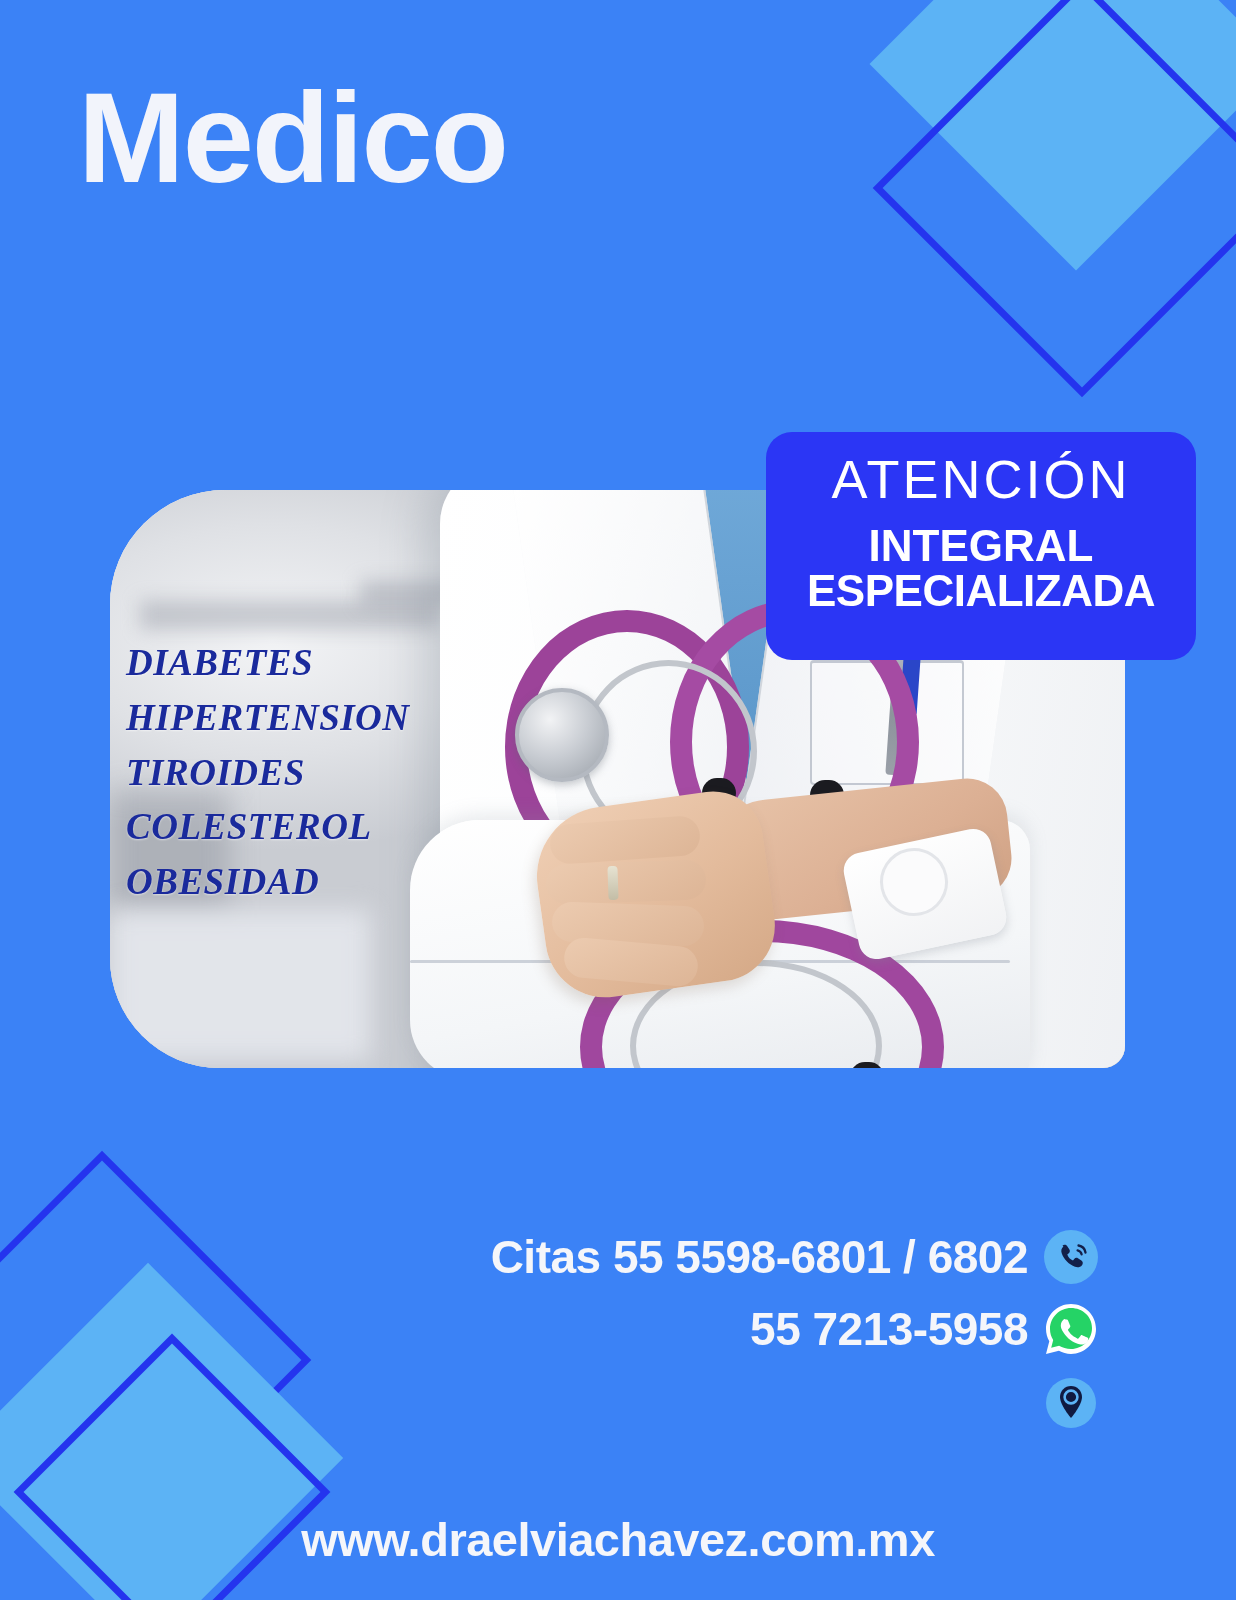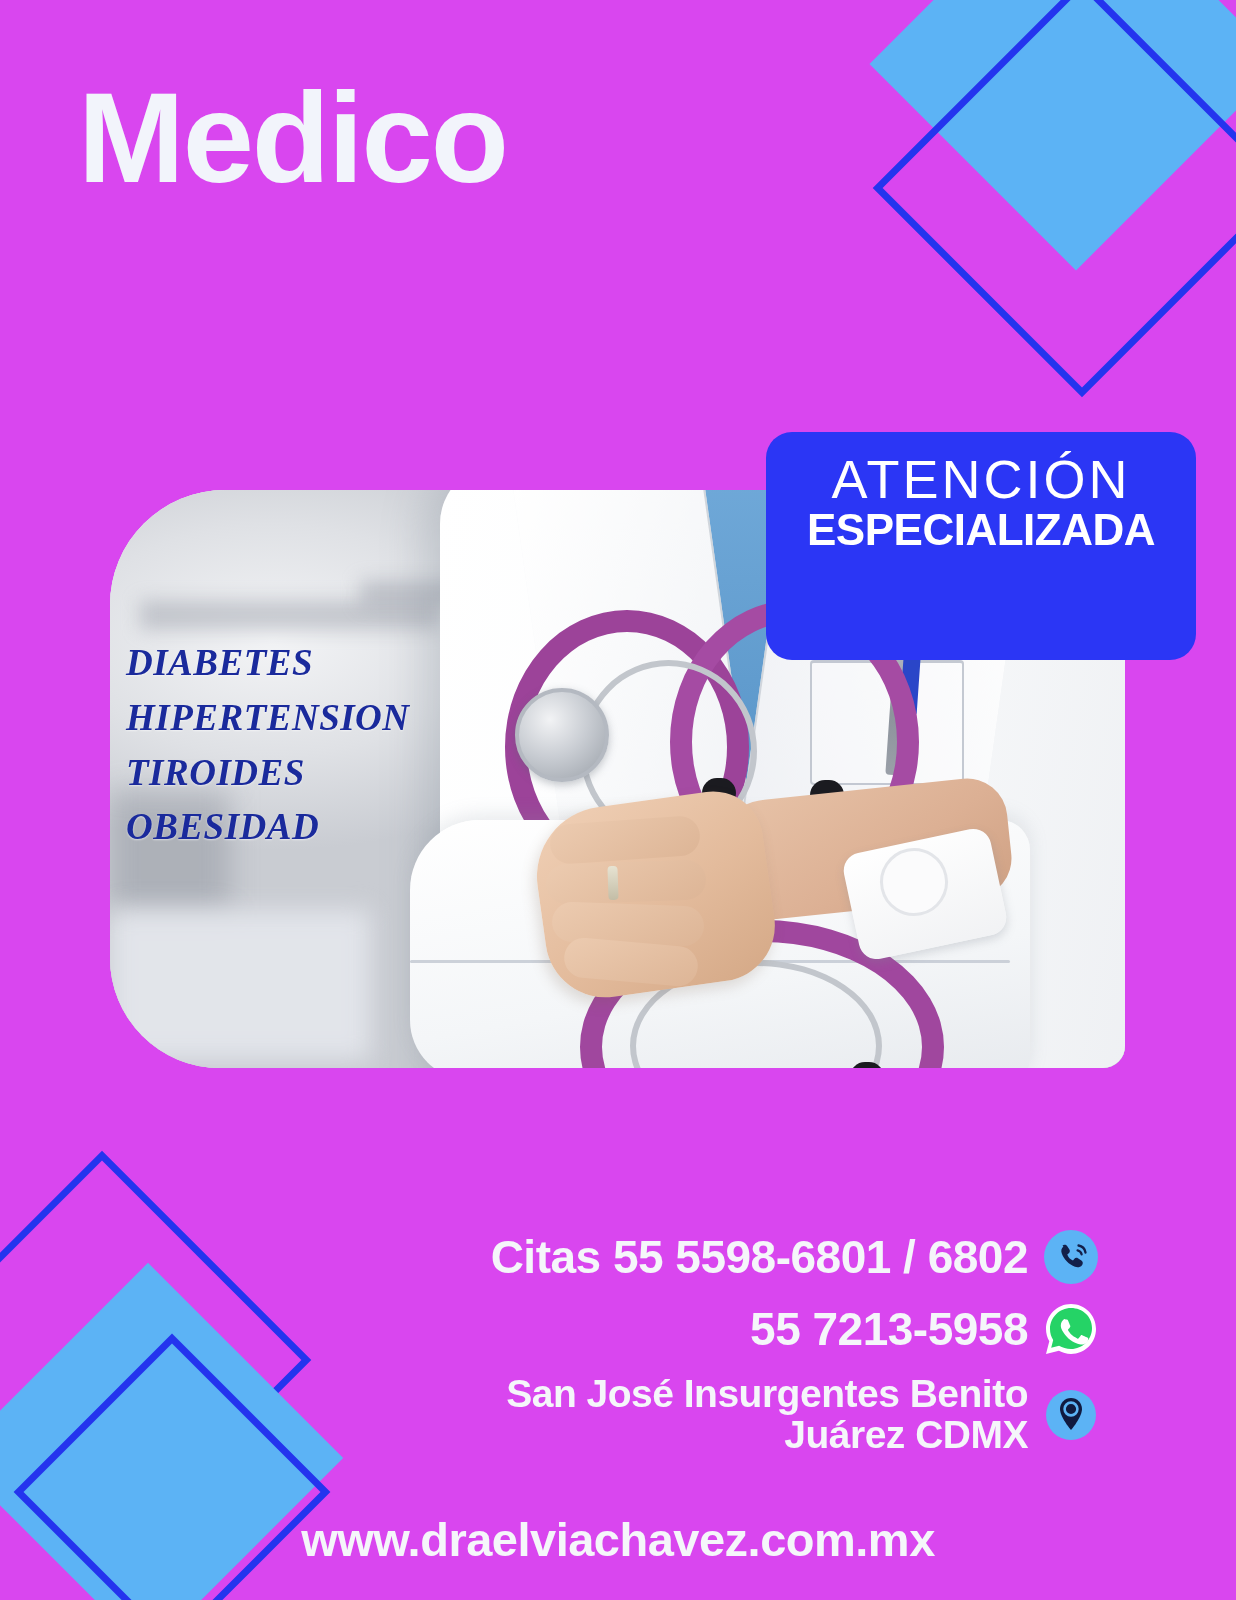--- a/index.html
+++ b/index.html
@@ -4,21 +4,21 @@
 <style>
   html, body {
     margin: 0;
     padding: 0;
     background: #0a0e28;
   }
   .poster {
     position: relative;
     width: 1236px;
     height: 1600px;
-    background: #d946ef;
+    background: #3b82f6;
     overflow: hidden;
     font-family: "Liberation Sans", sans-serif;
   }
 
   
   .diamond {
     position: absolute;
     transform: rotate(45deg);
   }
   .diamond.filled {
@@ -406,25 +406,27 @@
     <div class="finger f4"></div>
     <div class="ring"></div>
     <div class="watch"></div>
     <div class="watch-face"></div>
   </div>
 
   <div class="conditions">
     <div>DIABETES</div>
     <div>HIPERTENSION</div>
     <div>TIROIDES</div>
+    <div>COLESTEROL</div>
     <div>OBESIDAD</div>
   </div>
 
   <div class="badge">
     <div class="badge-top">ATENCIÓN</div>
+    <div class="badge-l2">INTEGRAL</div>
     <div class="badge-l3">ESPECIALIZADA</div>
   </div>
 
 
   <div class="contact">
 
     <div class="c-row row-phone">
       <div class="txt">Citas 55 5598-6801 / 6802</div>
       <svg class="icon" width="58" height="58" viewBox="0 0 58 58">
         <circle cx="29" cy="29" r="27" fill="#5cb3f5"></circle>
@@ -437,24 +439,20 @@
     <div class="c-row row-wa">
       <div class="txt">55 7213-5958</div>
       <svg class="icon" width="58" height="58" viewBox="0 0 58 58">
         <path d="M29 4C15.2 4 4 15.2 4 29c0 4.5 1.2 8.7 3.3 12.3L4 54l12.9-3.2C20.5 52.8 24.6 54 29 54c13.8 0 25-11.2 25-25S42.8 4 29 4z" fill="#ffffff"></path>
         <path d="M29 8C17.4 8 8 17.4 8 29c0 4.1 1.2 7.9 3.2 11.1l-2 7.7 7.9-2C20.3 47.8 24.5 49 29 49c11.6 0 21-9.4 21-21S40.6 8 29 8z" fill="#25d366"></path>
         <path d="M21.4 18.5c-.6 0-1.5.2-2.3 1.1-.8.9-3 3-3 7.2s3.1 8.3 3.5 8.9c.4.6 6 9.6 14.8 13.1 7.3 2.9 8.8 2.3 10.4 2.2 1.6-.2 5.1-2.1 5.8-4.1.7-2 .7-3.8.5-4.1-.2-.3-.8-.5-1.6-.9-.8-.4-5.1-2.5-5.9-2.8-.8-.3-1.4-.4-1.9.5-.6.9-2.2 2.8-2.7 3.4-.5.6-1 .7-1.8.2-.8-.4-3.6-1.3-6.9-4.2-2.5-2.3-4.2-5.1-4.7-5.9-.5-.9 0-1.3.4-1.8.4-.4.8-1 1.3-1.5.4-.5.6-.9.9-1.5.3-.6.1-1.1-.1-1.5-.2-.4-1.9-4.6-2.6-6.3-.6-1.6-1.3-1.4-1.8-1.5-.5 0-1-.1-1.5-.1z" fill="#ffffff" transform="scale(0.78) translate(8,6)"></path>
       </svg>
     </div>
 
     <div class="c-row row-addr">
-      <div class="txt">
-        <div>San José Insurgentes Benito</div>
-        <div>Juárez  CDMX</div>
-      </div>
       <svg class="icon" width="58" height="58" viewBox="0 0 58 58">
         <circle cx="29" cy="29" r="25" fill="#5cb3f5"></circle>
         <path d="M29 12c-6.1 0-11 4.9-11 11 0 8.3 11 21 11 21s11-12.7 11-21c0-6.1-4.9-11-11-11z" fill="#101a40"></path>
         <circle cx="29" cy="23" r="6.4" fill="none" stroke="#5cb3f5" stroke-width="2.6"></circle>
       </svg>
     </div>
   </div>
 
   <div class="website">www.draelviachavez.com.mx</div>
 

